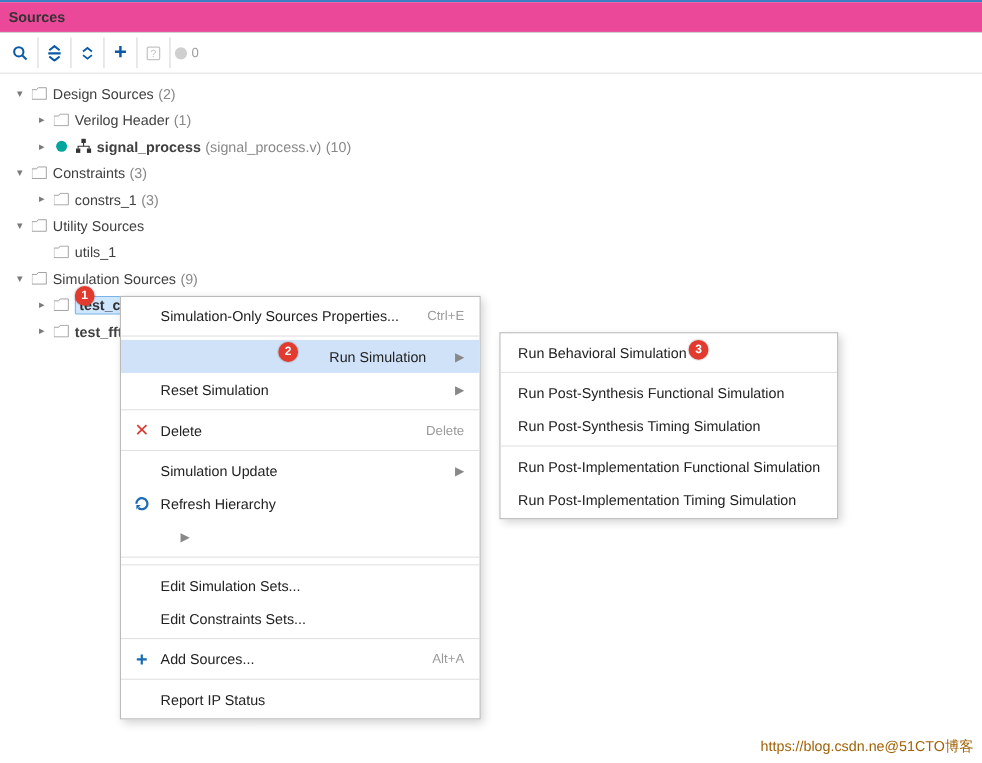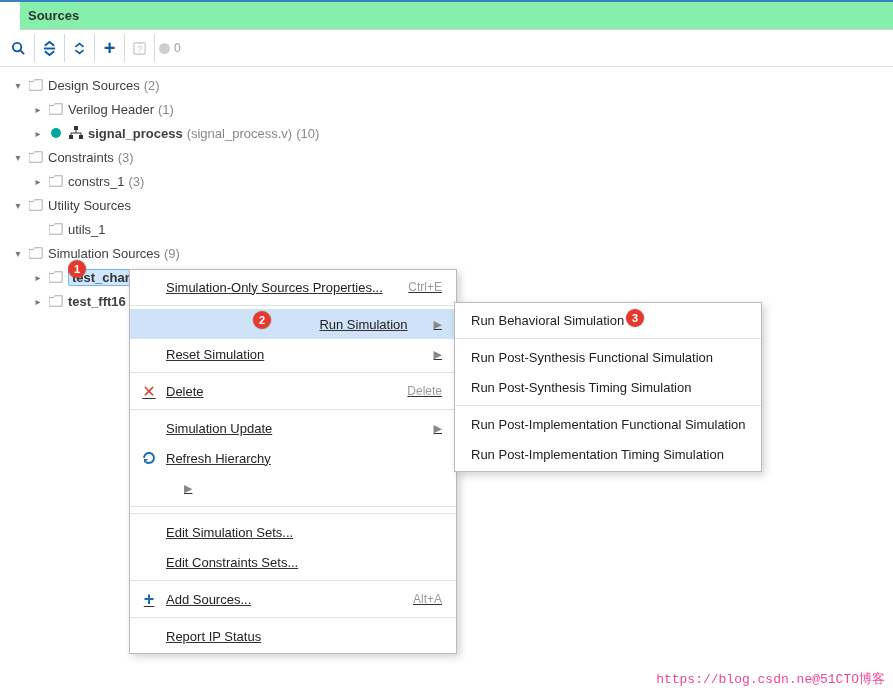--- a/index.html
+++ b/index.html
@@ -1,18 +1,18 @@
 <!DOCTYPE html>
 <html><head>
 <meta charset="utf-8">
 <style>
   * { box-sizing: border-box; }
   body { margin:0; font-family: Arial, Helvetica, sans-serif; font-size:13px; color:#333; background:#fff; width:893px; height:694px; position:relative; overflow:hidden; }
   .panel { border-top:2px solid #3a81c4; background:#fff; }
-  .panel-header { background:#86efac; padding:6px 8px; font-weight:bold; font-size:13px; border-bottom:1px solid #d0d0d0;margin-left:20px; }
+  .panel-header { background:#ec4899; padding:6px 8px; font-weight:bold; font-size:13px; border-bottom:1px solid #d0d0d0; }
   .toolbar { display:flex; align-items:center; gap:0; padding:4px 4px; border-bottom:1px solid #e3e3e3; }
   .tbbtn { width:28px; height:28px; display:flex; align-items:center; justify-content:center; font-size:15px; color:#0a5aa6; cursor:pointer; }
   .tbbtn.sep { border-left:1px solid #d8d8d8; margin-left:2px; padding-left:2px; }
   .tbbtn.grey { color:#b8b8b8; }
   .tb-count { color:#9e9e9e; font-size:12px; margin-left:2px;}
   .tree { padding:6px 4px 4px 4px; }
   .row { display:flex; align-items:center; height:24px; white-space:nowrap; }
   .tw { width:16px; height:16px; display:inline-flex; align-items:center; justify-content:center; color:#7a7a7a; font-size:10px; margin-right:2px; }
   .ic { width:16px; height:16px; display:inline-flex; align-items:center; justify-content:center; margin-right:4px; }
   .folder svg { width:14px; height:12px; }
@@ -31,21 +31,21 @@
   .ctx-row.hl { background:#cfe2f7;text-align:right; }
   .ctx-icon { width:18px; display:flex; justify-content:center; color:#888; font-size:16px;}
   .ctx-icon.red{color:#d93b2f;} .ctx-icon.blue{color:#1a6bb3;}
   .ctx-label { flex:1; color:#222; }
   .ctx-short { color:#9a9a9a; font-size:12px; }
   .ctx-sep { height:1px; background:#e2e2e2; margin:3px 0;}
   .ctx-arrow { color:#888; font-size:11px; padding-left:18px;}
   
   .badge { position:absolute; width:18px; height:18px; border-radius:50%; background:#e23a2e; color:#fff; font-size:11px; font-weight:bold; display:flex; align-items:center; justify-content:center; box-shadow:0 0 0 1px rgba(0,0,0,.1); z-index:50;}
   
-  .watermark{ position:absolute; right:8px; bottom:6px; color:#ec4899; font-size:13px; pointer-events:none;font-family:Liberation Mono, monospace;}
+  .watermark{ position:absolute; right:8px; bottom:6px; color:#a16207; font-size:13px; pointer-events:none;}
 </style>
 </head>
 <body>
 
 <div class="panel">
   <div class="panel-header">Sources</div>
   <div class="toolbar">
     <div class="tbbtn">
       <svg width="15" height="15" viewBox="0 0 16 16">
           <circle cx="6.5" cy="6.5" r="4.5" fill="none" stroke="#0a5aa6" stroke-width="2"></circle>
@@ -181,21 +181,21 @@
           <svg viewBox="0 0 16 12">
             <path d="M0 2 L5 2 L6.5 0 L15 0 L15 12 L0 12 Z" fill="none" stroke="#a0a0a0"></path>
           </svg>
         </span>
       <span class="lbl"><strong>test_fft16</strong></span>
       <span class="cnt">(4)</span>
     </div>
   </div>
 </div>
 
-<div class="ctx" style="left:129px; top:269px; width:328px;text-decoration:underline;">
+<div class="ctx" style="left:109px; top:269px; width:328px;">
   <div class="ctx-inner">
     <div class="ctx-row">
       <span class="ctx-icon"></span>
       <span class="ctx-label">Simulation-Only Sources Properties...</span>
       <span class="ctx-short">Ctrl+E</span>
     </div>
     <div class="ctx-sep"></div>
     <div class="ctx-row hl">
       <span class="ctx-icon"></span>
       <span class="ctx-label">Run Simulation</span>

